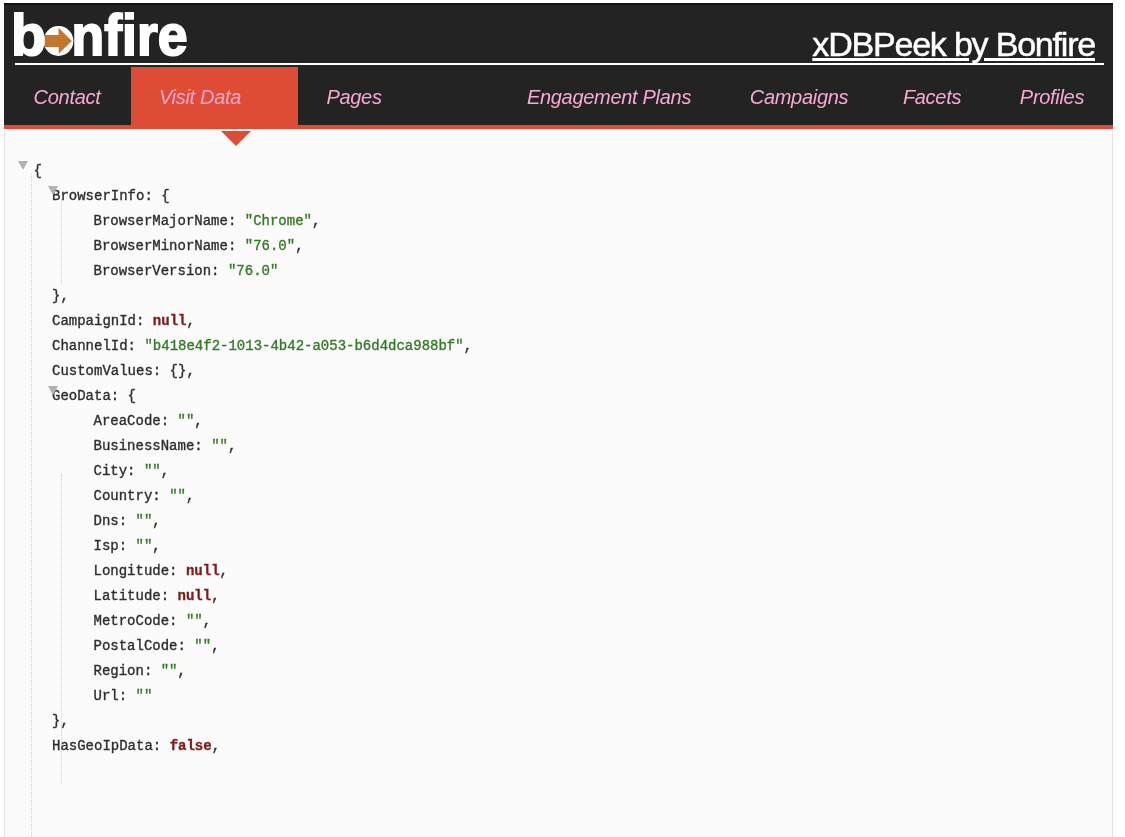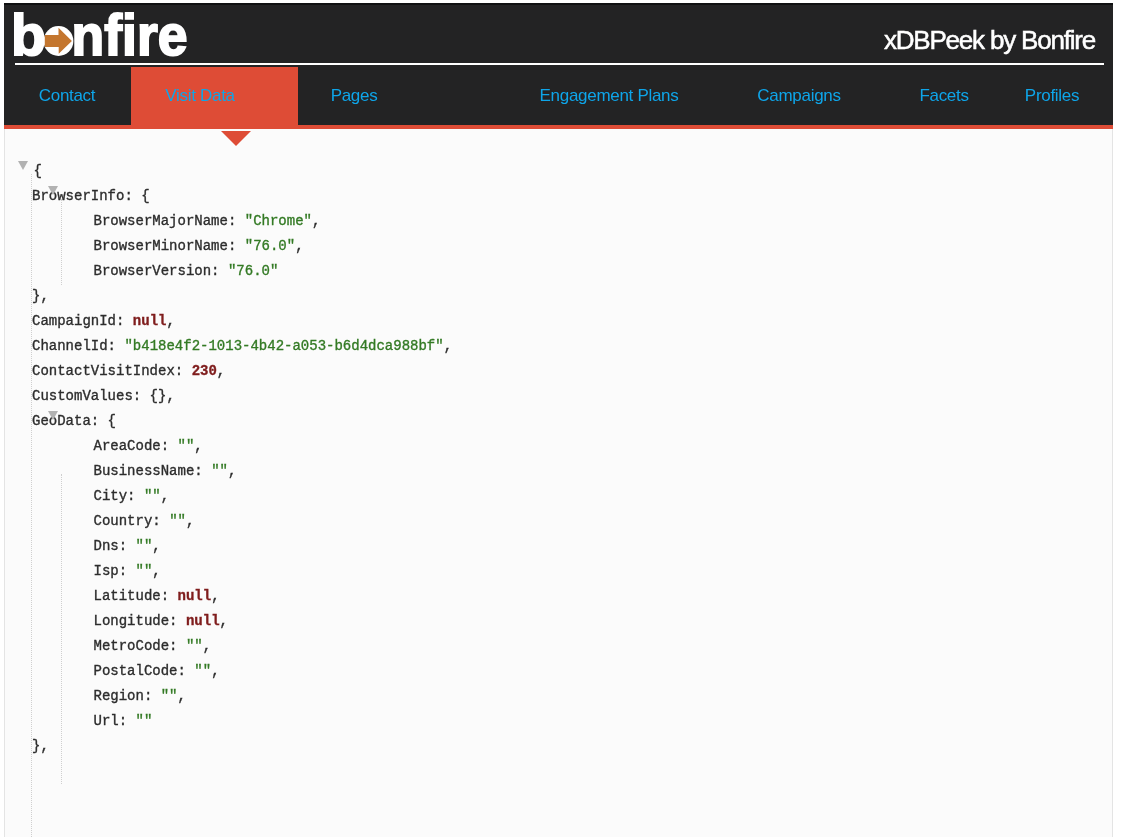--- a/index.html
+++ b/index.html
@@ -1,30 +1,30 @@
 <!DOCTYPE html>
 <html><head>
 <meta charset="utf-8">
 <style>
 html,body{margin:0;padding:0;background:#ffffff;}
 body{width:1125px;height:837px;position:relative;overflow:hidden;font-family:"Liberation Sans",sans-serif;}
 .hdr{position:absolute;left:4px;top:3px;width:1109px;height:122px;background:#232324;border-top:2px solid #101112;box-sizing:border-box;}
 .logo{position:absolute;left:10px;top:7px;}
-.brand{position:absolute;right:18px;top:20px;color:#fff;font-size:26px;letter-spacing:-1.2px;-webkit-text-stroke:0.5px #fff;}
+.brand{position:absolute;right:18px;top:20px;color:#fff;font-size:34px;letter-spacing:-1.2px;text-decoration:underline;-webkit-text-stroke:0.5px #fff;}
 .divider{position:absolute;left:11px;top:58px;width:1089px;height:2px;background:#fff;}
 .tabred{position:absolute;left:127px;top:62px;width:167px;height:60px;background:#DE4C36;}
 .nav{position:absolute;left:0;top:62px;width:1109px;height:60px;}
-.nav span{position:absolute;top:19px;transform:translateX(-50%);color:#0ea5e9;font-size:17px;letter-spacing:-0.3px;white-space:nowrap;}
+.nav span{position:absolute;top:19px;transform:translateX(-50%);color:#f9a8d4;font-size:20px;letter-spacing:-0.3px;white-space:nowrap;font-style:italic;}
 .redbar{position:absolute;left:4px;top:125px;width:1109px;height:4px;background:#DE4C36;}
 .content{position:absolute;left:4px;top:129px;width:1109px;height:708px;background:#fbfbfb;border-left:1px solid #e4e4e4;border-right:1px solid #e4e4e4;box-sizing:border-box;}
 .caret{position:absolute;left:221px;top:131px;width:0;height:0;border-left:15px solid transparent;border-right:15px solid transparent;border-top:15px solid #DE4C36;}
 .json{position:absolute;left:0px;top:159px;width:1109px;font-family:"Liberation Mono",monospace;font-size:14px;color:#2d2d2d;-webkit-text-stroke:0.35px currentColor;}
 .r{height:25px;line-height:25px;white-space:pre;position:relative;}
 .l0{padding-left:33.5px;}
-.l1{padding-left:32px;}
+.l1{padding-left:52px;}
 .l2{padding-left:93.5px;}
 .s{color:#337A24;}
 .n{color:#7f1d1d;font-weight:bold;}
 .tri{position:absolute;top:2px;width:0;height:0;border-left:5px solid transparent;border-right:5px solid transparent;border-top:9px solid #b2b2b2;}
 .t0{left:17.5px;}
 .t1{left:47.5px;}
 .guide{position:absolute;width:0;border-left:1px dotted #cfcfcf;}
 </style>
 </head>
 <body>
@@ -40,48 +40,48 @@
   <div class="brand">xDBPeek by Bonfire</div>
   <div class="divider"></div>
   <div class="tabred"></div>
   <div class="nav">
     <span style="left:63px;">Contact</span>
     <span style="left:196px;">Visit Data</span>
     <span style="left:350px;">Pages</span>
     <span style="left:462px;margin-top:39px;">Goals</span>
     <span style="left:605px;">Engagement Plans</span>
     <span style="left:795px;">Campaigns</span>
-    <span style="left:928px;margin-left:12px;">Facets</span>
+    <span style="left:928px;">Facets</span>
     <span style="left:1048px;">Profiles</span>
   </div>
 </div>
 <div class="redbar"></div>
 <div class="content"></div>
 <div class="caret"></div>
 <div class="guide" style="left:31px;top:174px;height:663px;"></div>
 <div class="guide" style="left:61px;top:199px;height:86px;"></div>
 <div class="guide" style="left:61px;top:474px;height:310px;"></div>
 <div class="json">
   <div class="r l0"><span class="tri t0"></span>{</div>
   <div class="r l1"><span class="tri t1"></span>BrowserInfo: {</div>
   <div class="r l2">BrowserMajorName: <span class="s">"Chrome"</span>,</div>
   <div class="r l2">BrowserMinorName: <span class="s">"76.0"</span>,</div>
   <div class="r l2">BrowserVersion: <span class="s">"76.0"</span></div>
   <div class="r l1">},</div>
   <div class="r l1">CampaignId: <span class="n">null</span>,</div>
   <div class="r l1">ChannelId: <span class="s">"b418e4f2-1013-4b42-a053-b6d4dca988bf"</span>,</div>
-  <div class="r l1">ContactVisitIndex: <span class="n">230</span>,</div>
   <div class="r l1">CustomValues: {},</div>
   <div class="r l1"><span class="tri t1"></span>GeoData: {</div>
   <div class="r l2">AreaCode: <span class="s">""</span>,</div>
   <div class="r l2">BusinessName: <span class="s">""</span>,</div>
   <div class="r l2">City: <span class="s">""</span>,</div>
   <div class="r l2">Country: <span class="s">""</span>,</div>
   <div class="r l2">Dns: <span class="s">""</span>,</div>
   <div class="r l2">Isp: <span class="s">""</span>,</div>
+  <div class="r l2">Longitude: <span class="n">null</span>,</div>
   <div class="r l2">Latitude: <span class="n">null</span>,</div>
-  <div class="r l2">Longitude: <span class="n">null</span>,</div>
   <div class="r l2">MetroCode: <span class="s">""</span>,</div>
   <div class="r l2">PostalCode: <span class="s">""</span>,</div>
   <div class="r l2">Region: <span class="s">""</span>,</div>
   <div class="r l2">Url: <span class="s">""</span></div>
   <div class="r l1">},</div>
+  <div class="r l1">HasGeoIpData: <span class="n">false</span>,</div>
 </div>
 
 </body></html>

